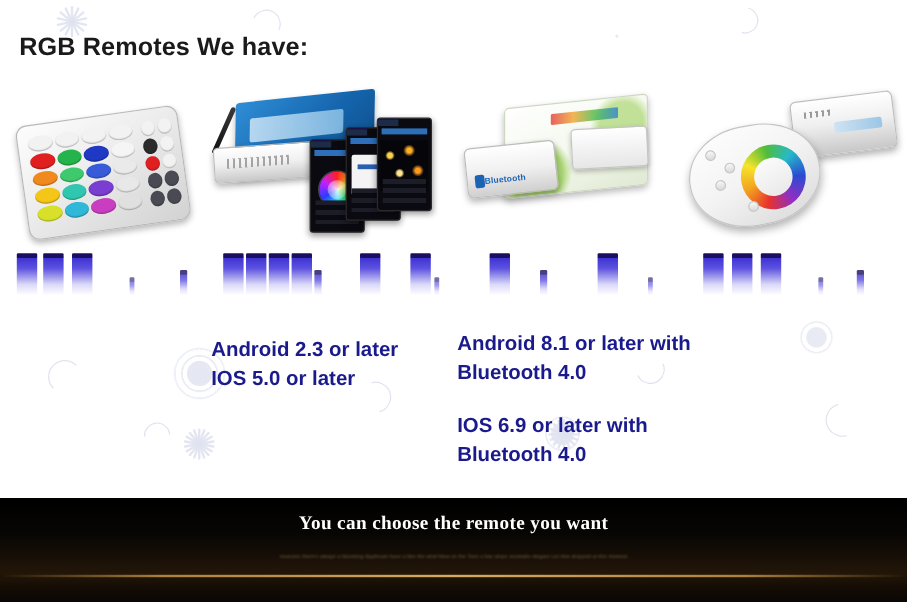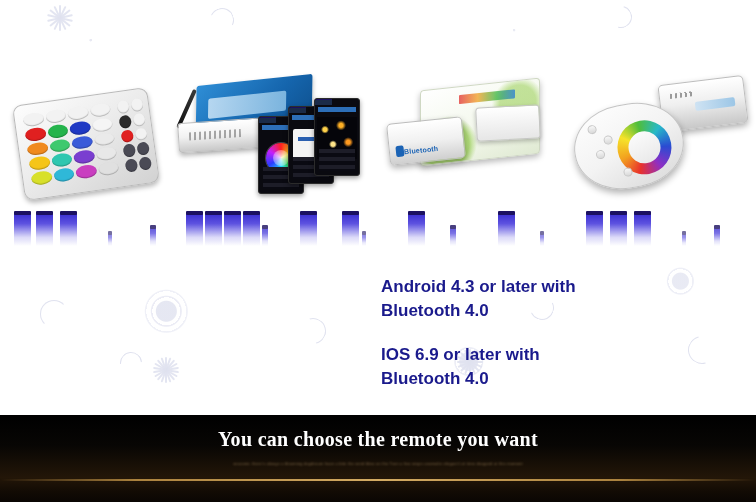--- a/index.html
+++ b/index.html
@@ -233,21 +233,21 @@
   .spec-r2{left:381px;top:343px;}
 
   
   .banner{
     position:absolute;left:0;top:415px;width:756px;height:87px;
     background:linear-gradient(180deg,#000000 0%,#080604 35%,#231608 72%,#120b04 88%,#0a0603 100%);
     overflow:hidden;
   }
   .banner-title{
     position:absolute;left:0;right:0;top:13px;text-align:center;
-    color:#ffffff;font-weight:bold;font-size:20px;letter-spacing:.3px;
+    color:#ffffff;font-weight:bold;font-size:16px;letter-spacing:.3px;
     font-family:"Liberation Serif",serif;
   }
   .banner-blur{
     position:absolute;left:0;right:0;top:46px;text-align:center;
     color:rgba(214,176,120,.55);font-size:4px;line-height:5px;
     filter:blur(1.1px);font-family:"Liberation Sans",sans-serif;
     letter-spacing:.2px;
   }
   .gold-line{
     position:absolute;left:0;top:479px;width:756px;height:2px;
@@ -316,20 +316,21 @@
       <i style="transform: rotate(154.286deg);"></i>
       <i style="transform: rotate(180deg);"></i>
       <i style="transform: rotate(205.714deg);"></i>
       <i style="transform: rotate(231.429deg);"></i>
       <i style="transform: rotate(257.143deg);"></i>
       <i style="transform: rotate(282.857deg);"></i>
       <i style="transform: rotate(308.571deg);"></i>
       <i style="transform: rotate(334.286deg);"></i>
     </div>
 
+  <div class="heading">RGB Remotes We have:</div>
 
   <div class="photo-row">
 
     <div class="photo ir-remote">
       <div class="ir-body"></div>
       <div class="ir-pad">
           <span style="background: rgb(242, 242, 242);"></span>
           <span style="background: rgb(242, 242, 242);"></span>
           <span style="background: rgb(242, 242, 242);"></span>
           <span style="background: rgb(242, 242, 242);"></span>
@@ -424,23 +425,25 @@
       <div class="bar tiny" style="left: 540px;"></div>
       <div class="bar" style="left: 586px;"></div>
       <div class="bar" style="left: 610px;"></div>
       <div class="bar" style="left: 634px;"></div>
       <div class="bar tiny" style="left: 682px;"></div>
       <div class="bar small" style="left: 714px;"></div>
     </div>
 
 
   <div class="spec spec-left">
+    <div>Android 2.3 or later</div>
+    <div>IOS 5.0 or later</div>
   </div>
   <div class="spec spec-r1">
-    <div>Android 4.3 or later with</div>
+    <div>Android 8.1 or later with</div>
     <div>Bluetooth 4.0</div>
   </div>
   <div class="spec spec-r2">
     <div>IOS 6.9 or later with</div>
     <div>Bluetooth 4.0</div>
   </div>
 
   <div class="banner">
     <div class="banner-title">You can choose the remote you want</div>
     <div class="banner-blur">seasonic there's always a blooming daydream have a bite the wind blew on the Tsen a few wisps anomalie elegant Let time dropped at this moment</div>

